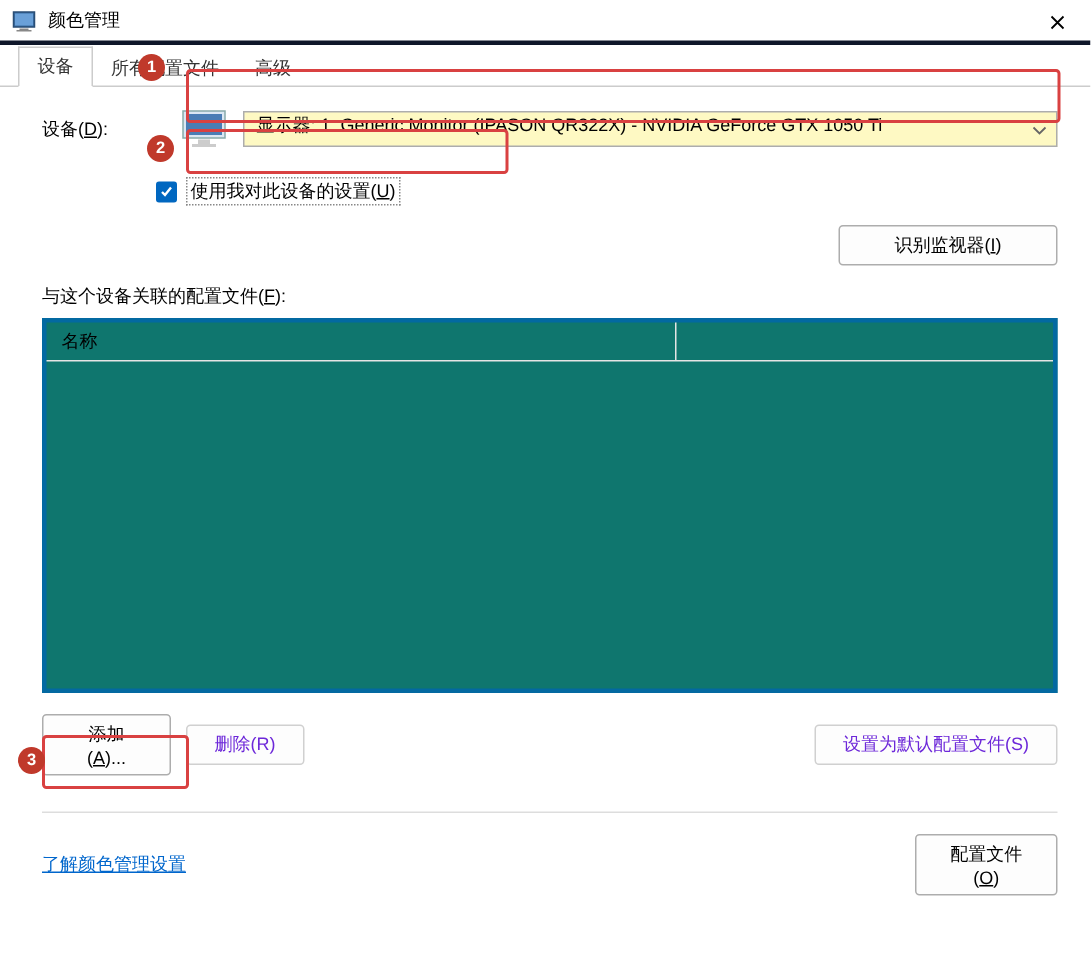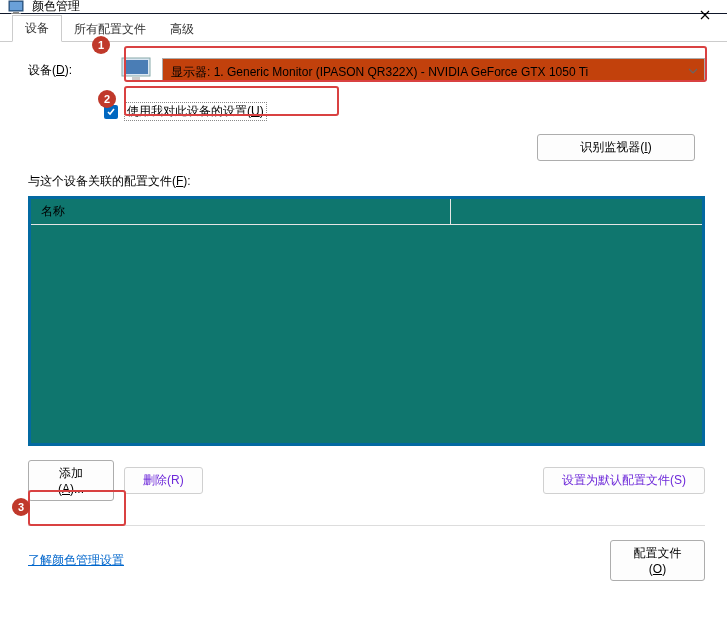--- a/index.html
+++ b/index.html
@@ -1,57 +1,57 @@
 <!DOCTYPE html>
 <html><head>
 <meta charset="utf-8">
 <style>
 * { box-sizing: border-box; margin: 0; padding: 0; font-family: "Microsoft YaHei", "Segoe UI", sans-serif; font-size: 12px; }
 body { background: #fff; width: 727px; height: 641px; overflow: hidden; position: relative; }
 
-.titlebar { height: 14px; border-bottom: 1px solid #0f172a; display: flex; align-items: center; padding: 0 8px; position: relative; }
+.titlebar { height: 30px; border-bottom: 3px solid #0f172a; display: flex; align-items: center; padding: 0 8px; position: relative; }
 .titlebar .app-icon { width: 16px; height: 16px; margin-right: 8px; }
 .titlebar .title { font-size: 12px; color: #000; }
 .titlebar .close { position: absolute; right: 0; top: 0; width: 45px; height: 30px; display: flex; align-items: center; justify-content: center; }
 .titlebar .close svg { width: 10px; height: 10px; }
 
 .tabs { display: flex; align-items: flex-end; padding: 4px 0 0 12px; height: 28px; }
 .tab { padding: 4px 12px; cursor: pointer; color: #333; }
 .tab.active { border: 1px solid #ccc; border-bottom: 1px solid #fff; background: #fff; border-radius: 0; position: relative; z-index: 2; }
 .tab-underline { border-bottom: 1px solid #ccc; margin-top: -1px; }
 
 .content { padding: 14px 22px 10px 28px; position: relative; }
 
 .row { display: flex; align-items: center; margin-bottom: 10px; }
 .device-label { width: 92px; color: #000; }
 
 .monitor-icon { width: 32px; height: 28px; margin-right: 10px; flex-shrink: 0; }
 
-.dropdown { flex: 1; height: 24px; border: 1px solid #adadad; background: #c2410c; display: flex; align-items: flex-end; padding: 0 8px; position: relative; }
+.dropdown { flex: 1; height: 24px; border: 1px solid #adadad; background: #fef9c3; display: flex; align-items: flex-start; padding: 0 8px; position: relative; }
 .dropdown .chev { position: absolute; right: 6px; top: 50%; transform: translateY(-50%); }
 
 .highlight-box { border: 2px solid #d94141; border-radius: 3px; position: absolute; pointer-events: none; }
 .hl1 { top: 46px; left: 124px; width: 583px; height: 36px; }
 .hl2 { top: 86px; left: 124px; width: 215px; height: 30px; }
 .hl3 { top: 490px; left: 28px; width: 98px; height: 36px; }
 
 .anno { width: 18px; height: 18px; border-radius: 50%; background: #c0392b; color: #fff; display: flex; align-items: center; justify-content: center; font-size: 11px; font-weight: bold; position: absolute; pointer-events: none; }
 .a1 { top: 36px; left: 92px; }
 .a2 { top: 90px; left: 98px; }
 .a3 { top: 498px; left: 12px; }
 
 .checkbox-row { display: flex; align-items: center; margin-left: 76px; }
 .checkbox { width: 14px; height: 14px; background: #0067c0; border-radius: 2px; margin-right: 6px; display: flex; align-items: center; justify-content: center; }
 .checkbox svg { width: 10px; height: 10px; }
 .checkbox-label { color: #000; border: 1px dotted #888; padding: 0 2px; }
 .checkbox-label span.u { text-decoration: underline; }
 
 .btn { border: 1px solid #adadad; background: #fdfdfd; padding: 4px 18px; border-radius: 3px; color: #000; cursor: pointer; text-align: center; }
 .btn.disabled { color: #6d28d9; border-color: #d0d0d0; cursor: default; }
-.identify-btn { position: absolute; right: 32px; top: 92px; width: 158px; padding: 4px 16px; }
+.identify-btn { position: absolute; right: 22px; top: 92px; width: 146px; padding: 4px 16px; }
 
 .assoc-label { margin-top: 52px; margin-bottom: 6px; color: #000; }
 
 .listview { border: 3px solid #0369a1; height: 250px; background: #0f766e; }
 .listview-header { display: flex; border-bottom: 1px solid #e5e5e5; }
 .listview-header .col { padding: 4px 10px; border-right: 1px solid #e5e5e5; }
 .col-name { width: 420px; }
 .col-file { flex: 1; }
 
 .btn-row { display: flex; align-items: center; margin-top: 14px; gap: 10px; position: relative; }

